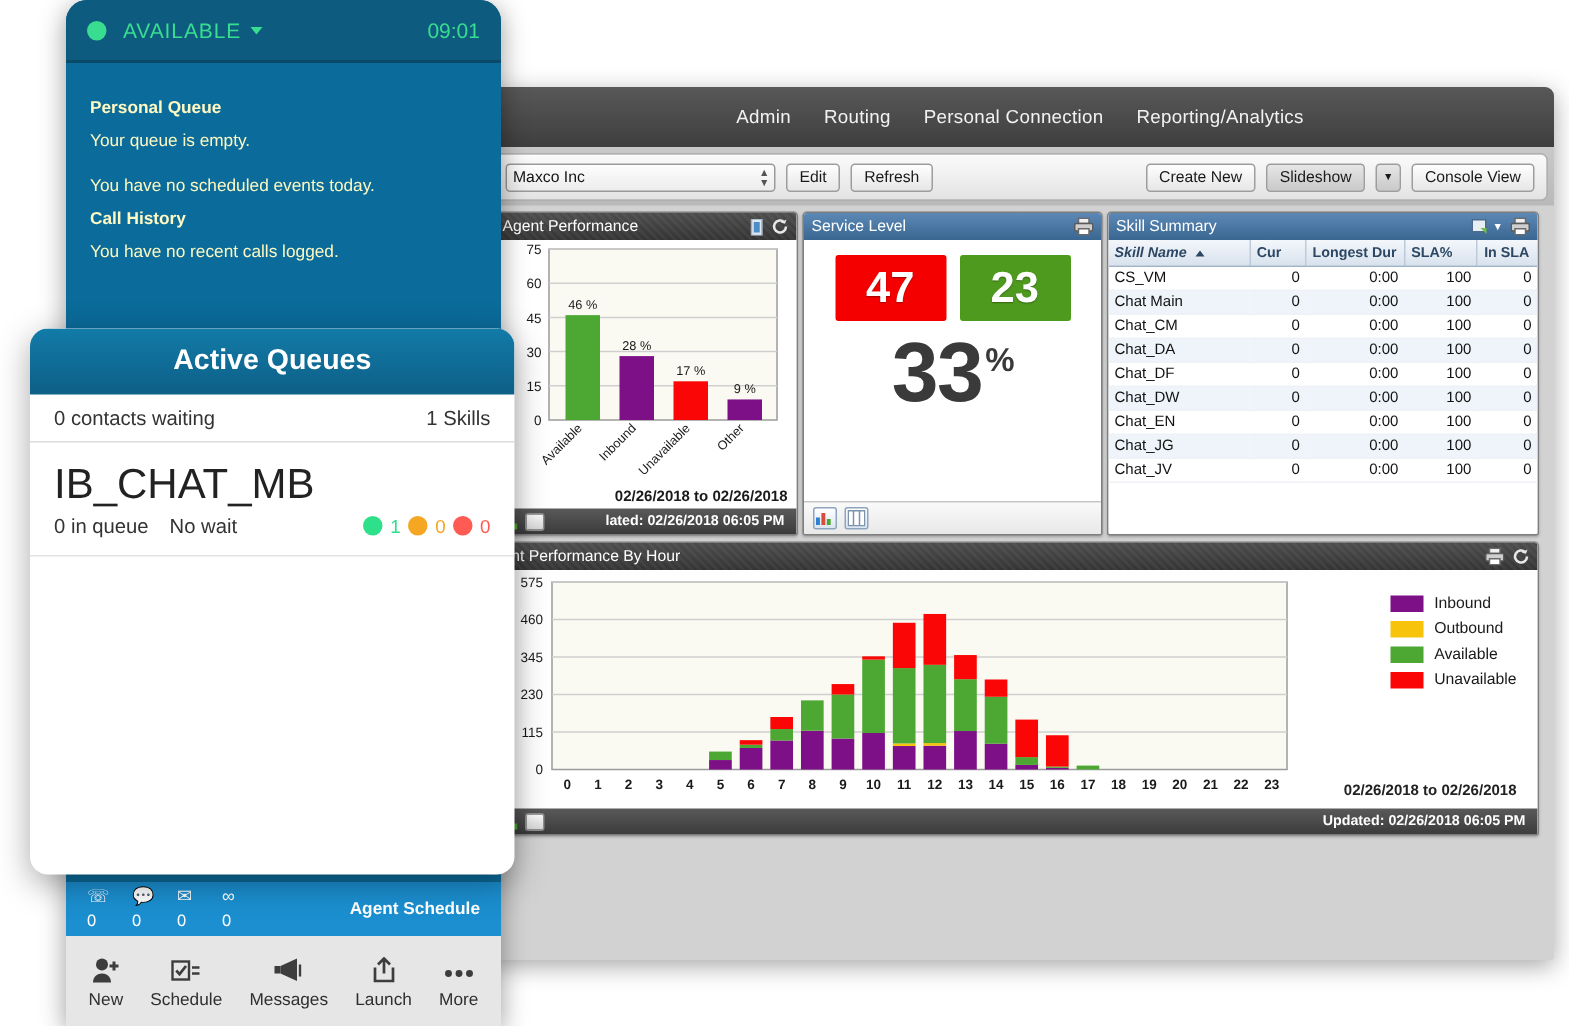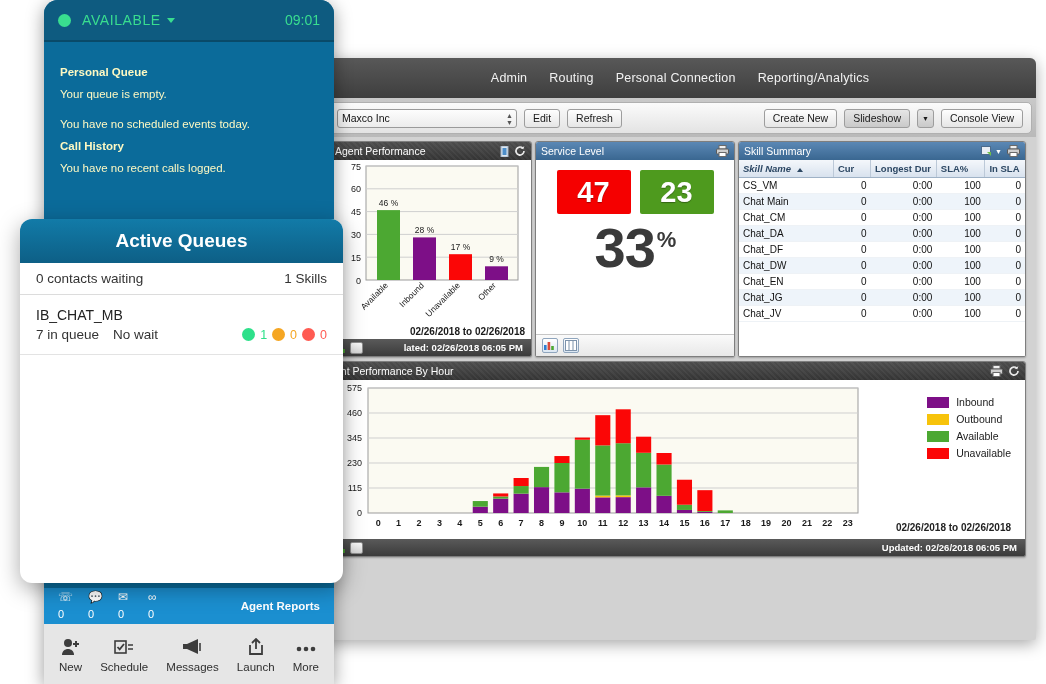--- a/index.html
+++ b/index.html
@@ -165,21 +165,21 @@
     height:44px; background:linear-gradient(to bottom,#127ba8,#0d5f86);
     display:flex; align-items:center; justify-content:center;
     color:#fff; font-size:19px; font-weight:bold;
   }
   #queues-sub{
     height:32px; display:flex; align-items:center; padding:0 16px;
     font-size:13.5px; color:#333; border-bottom:1px solid #dcdcdc;
   }
   #queues-sub .right{ margin-left:auto; }
   .queue-row{ padding:12px 16px 12px 16px; border-bottom:1px solid #e3e3e3;}
-  .queue-name{ font-size:14px; color:#222; margin-bottom:4px;}
+  .queue-name{ font-size:28px; color:#222; margin-bottom:4px;}
   .queue-meta{ display:flex; align-items:center; font-size:13.5px; color:#333;}
   .queue-meta .m2{ margin-left:14px;}
   .pill-group{ margin-left:auto; display:flex; align-items:center; gap:5px;}
   .pill{ display:flex; align-items:center; gap:5px;}
   .pill b{ width:13px; height:13px; border-radius:50%; display:inline-block;}
   .pill span{ font-size:12.5px;}
 </style>
 </head>
 <body>
 
@@ -579,21 +579,21 @@
         <span class="n">0</span>
       </div>
       <div class="stat-col">
         <span class="ic">✉</span>
         <span class="n">0</span>
       </div>
       <div class="stat-col">
         <span class="ic">∞</span>
         <span class="n">0</span>
       </div>
-      <div id="agent-reports">Agent Reports</div>
+      <div id="agent-reports">Agent Schedule</div>
     </div>
 
     <div id="agent-tabs">
       <div class="tab">
         <span class="ti">
           <svg width="20" height="18" viewBox="0 0 20 18">
             <circle cx="7" cy="5" r="4" fill="#3d3d3d"></circle>
             <path d="M1 17c0-4 3-6 6-6s6 2 6 6z" fill="#3d3d3d"></path>
             <path d="M15 3v6M12 6h6" stroke="#3d3d3d" stroke-width="2"></path>
           </svg>
@@ -644,21 +644,21 @@
 
   <div id="queues-card">
     <div id="queues-head">Active Queues</div>
     <div id="queues-sub">
       <span>0 contacts waiting</span>
       <span class="right">1 Skills</span>
     </div>
     <div class="queue-row">
       <div class="queue-name">IB_CHAT_MB</div>
       <div class="queue-meta">
-        <span>7 in queue</span>
+        <span>0 in queue</span>
         <span class="m2">No wait</span>
         <span class="pill-group">
           <span class="pill">
             <b style="background:#2ee08a"></b>
             <span style="color:#2ee08a">1</span>
           </span>
           <span class="pill">
             <b style="background:#f5a623"></b>
             <span style="color:#f5a623">0</span>
           </span>

